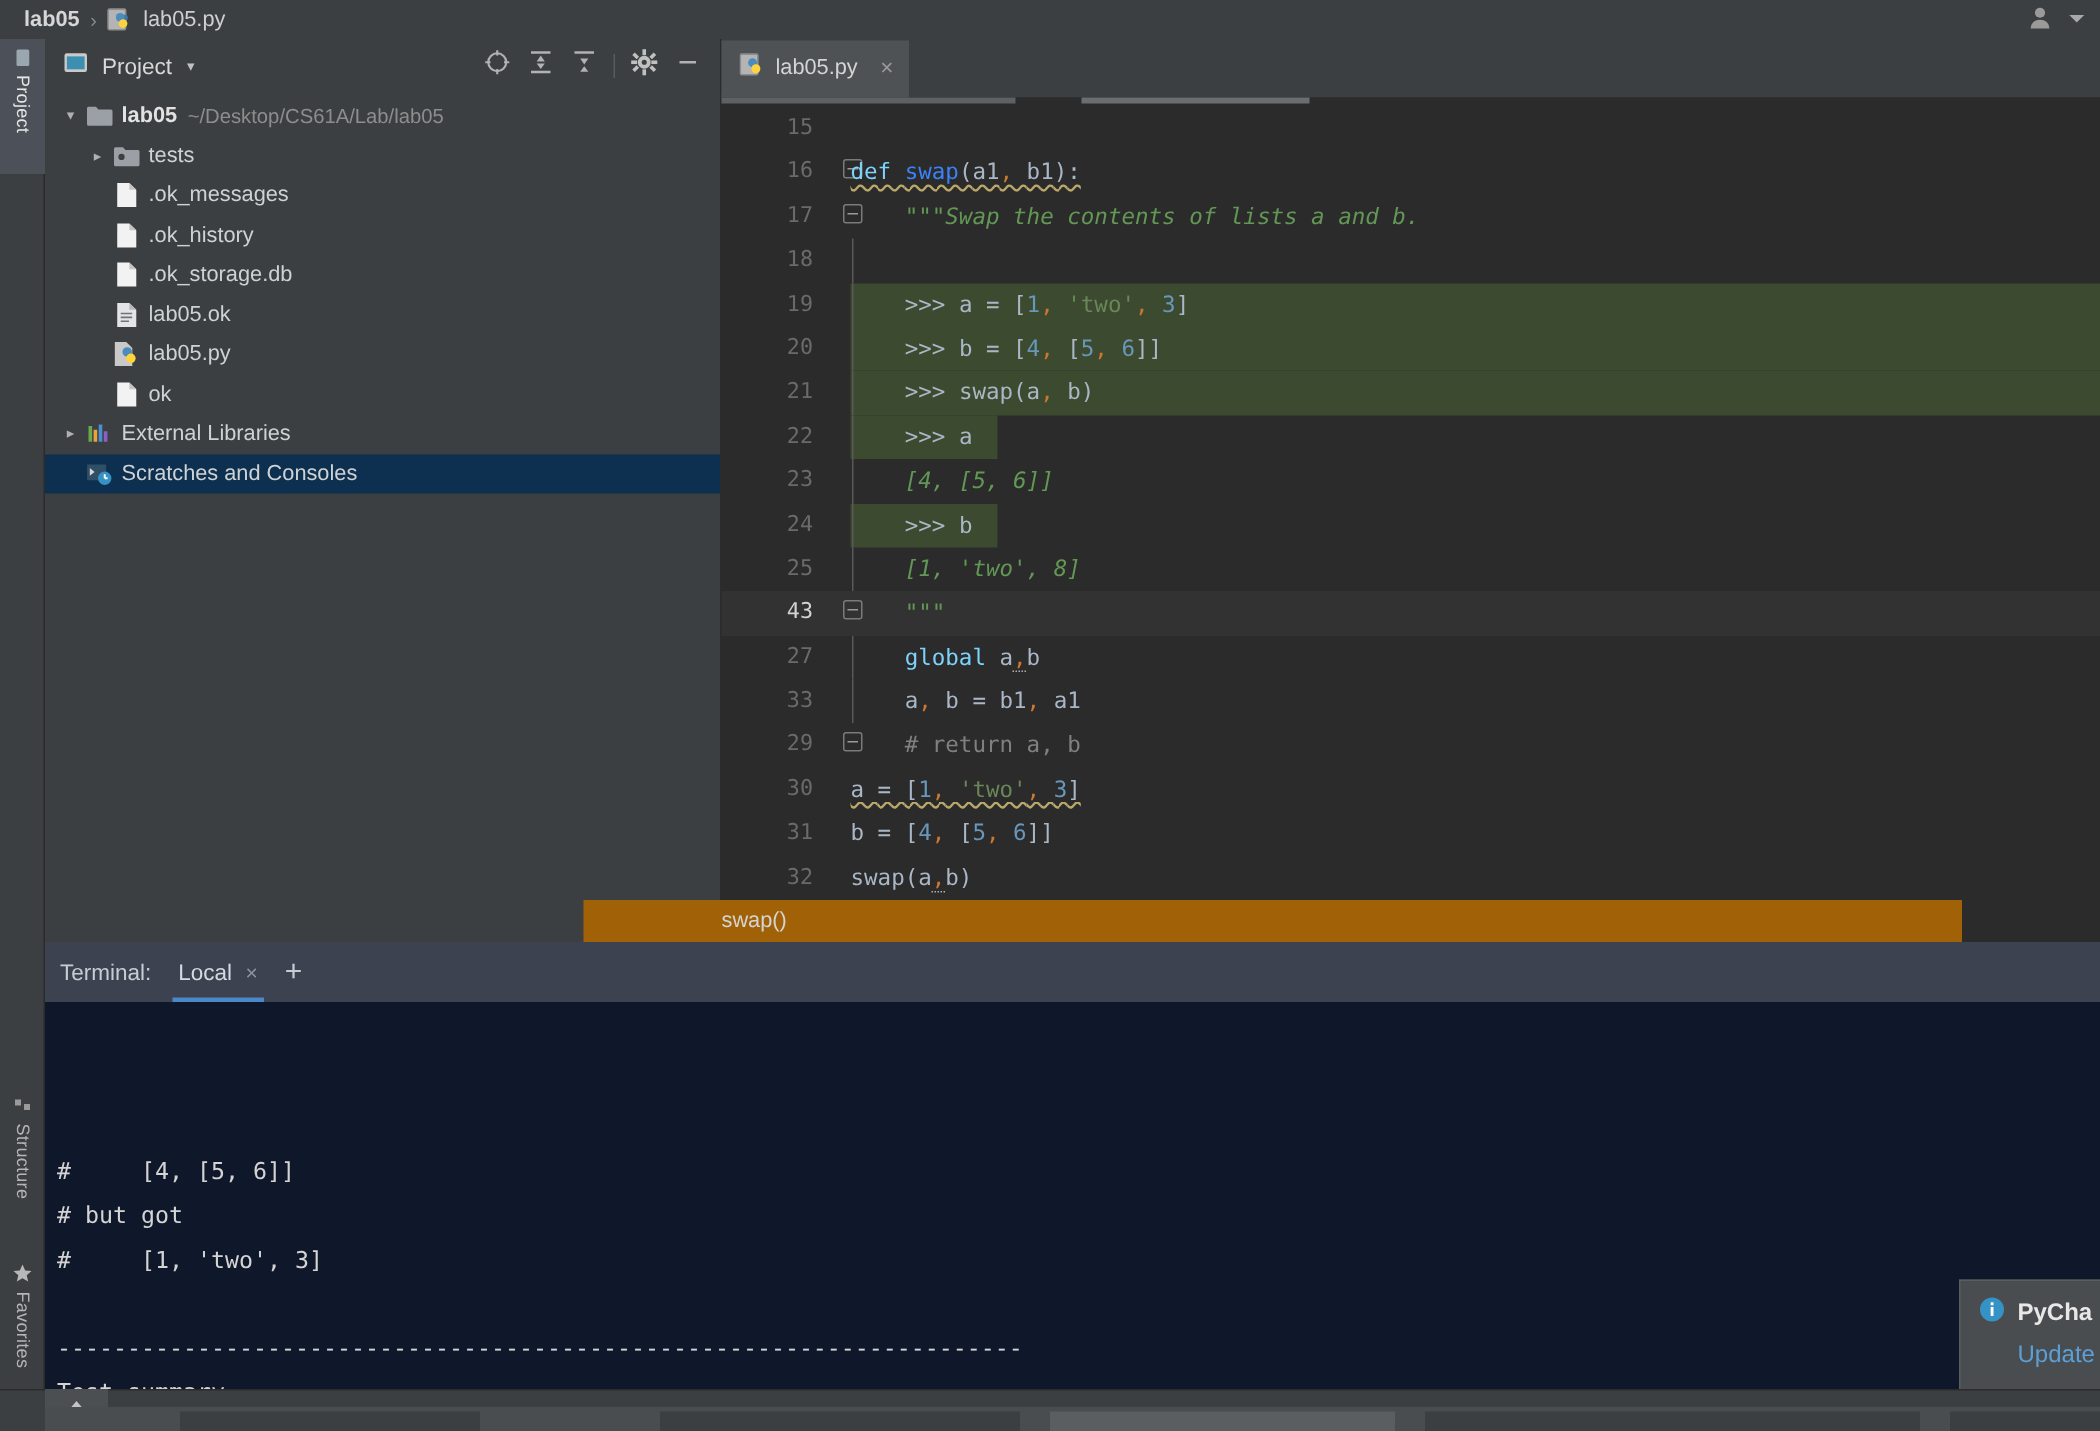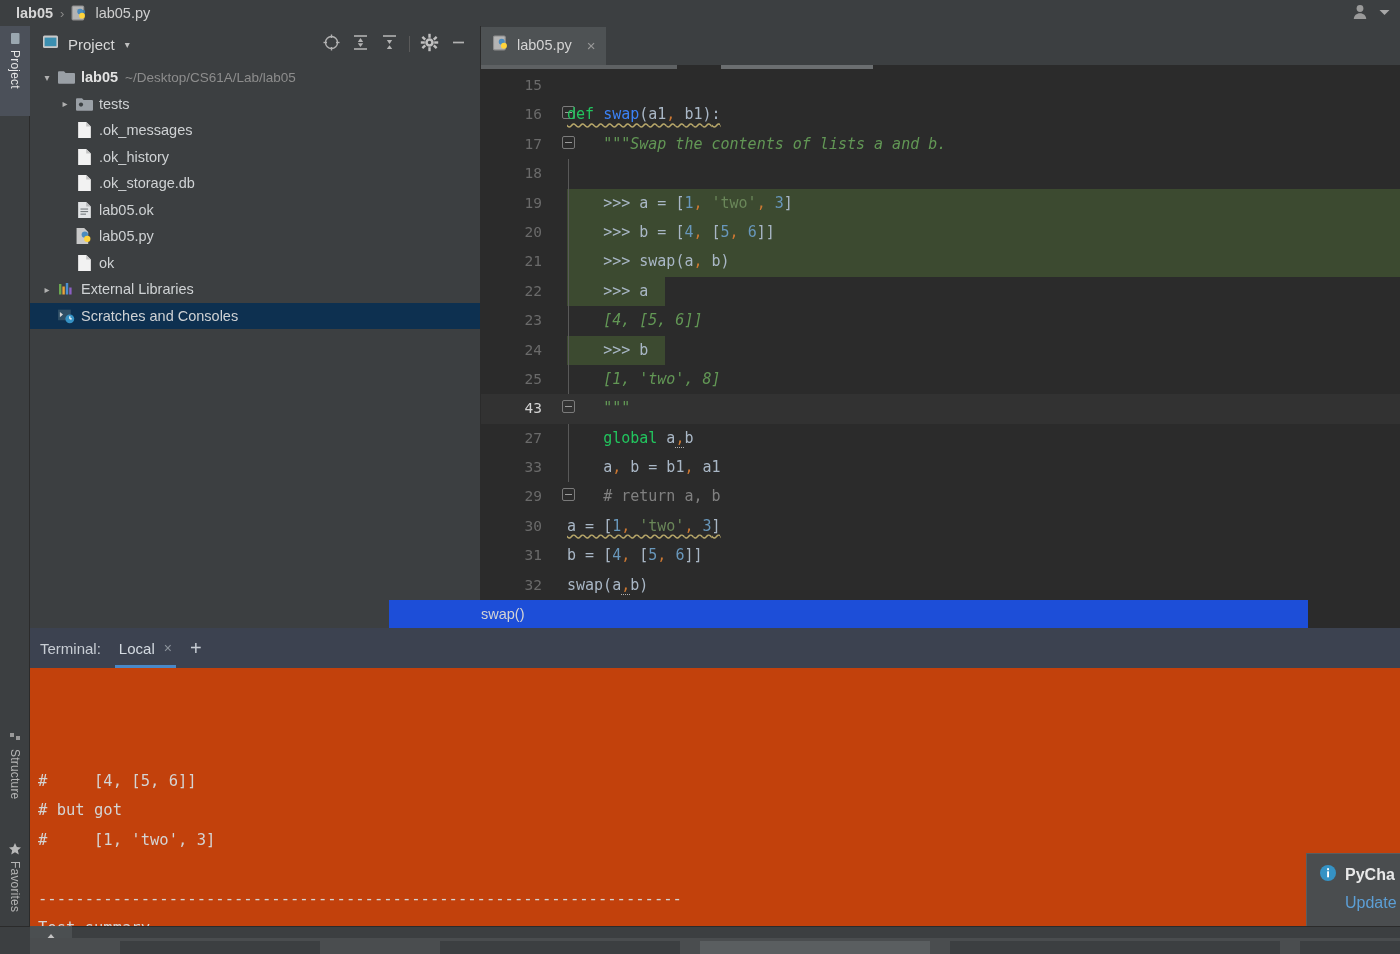--- a/index.html
+++ b/index.html
@@ -106,21 +106,21 @@
   .codeline {
     position: absolute; left: 86px; top: 0; height: 29.4px; line-height: 29.4px;
     white-space: pre; color: #a9b7c6;
   }
   .doctest-bg {
     position: absolute; left: 86px; top: 0; height: 29.4px;
     background: #3c4a30;
   }
 
   
-  .kw   { color: #22c55e; }
+  .kw   { color: #7dd3fc; }
   .fn   { color: #3b82f6; }
   .num  { color: #6897bb; }
   .str  { color: #6a8759; }
   .cmt  { color: #808080; }
   .doc  { color: #629755; font-style: italic; }
   .def  { color: #a9b7c6; }
   .comma{ color: #cc7832; }
 
   .squiggle {
     text-decoration: underline wavy #b9a86a;
@@ -136,29 +136,29 @@
   .fold:after {
     content: ""; position: absolute; left: 2px; top: 5px; width: 7px; height: 1px; background: #9a9a9a;
   }
   .foldline {
     position: absolute; left: 15px; top: 0; width: 1px; height: 29.4px; background: #595959;
   }
 
   
   .bc-popup {
     position: absolute; left: 389px; top: 600px; width: 919px; height: 28px;
-    background: #1d4ed8; color: #d4d4d4; font-size: 14.5px;
+    background: #a16207; color: #d4d4d4; font-size: 14.5px;
     display: flex; align-items: center; padding-left: 92px;
     font-family: "Liberation Sans", sans-serif;
   }
 
   
   .terminal {
     position: absolute; left: 30px; top: 628px; width: 1370px; height: 298px;
-    background: #c2410c;
+    background: #0f172a;
   }
   .term-tabbar {
     height: 40px; background: #3c4250; display: flex; align-items: center;
     padding-left: 10px; gap: 14px;
   }
   .term-label { color: #c8cdd4; font-size: 15px; }
   .term-tab {
     position: relative; color: #d4dae1; font-size: 15px;
     height: 40px; display: flex; align-items: center; gap: 9px; padding: 0 4px;
   }

